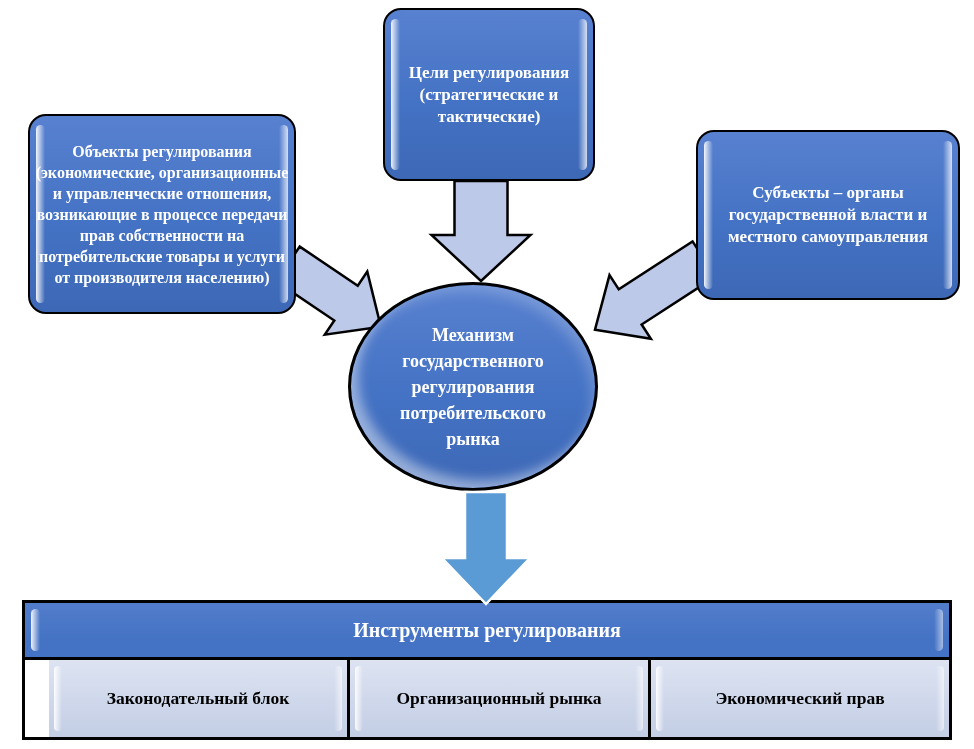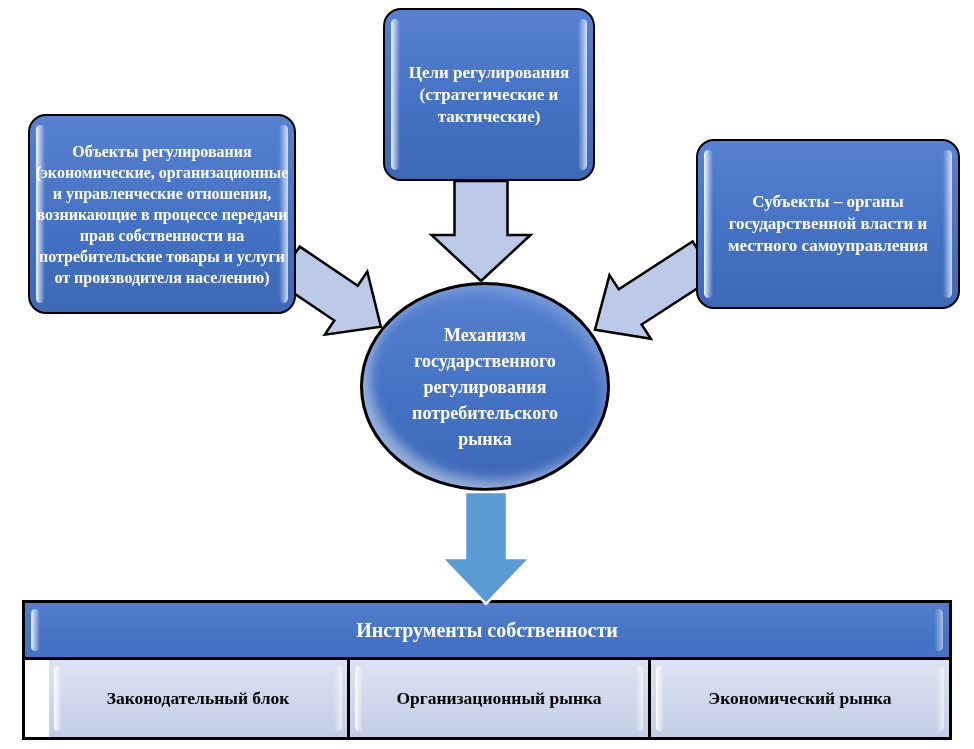--- a/index.html
+++ b/index.html
@@ -50,24 +50,24 @@
   .gloss::after {
     content: "";
     position: absolute;
     right: 6px; top: 9px; bottom: 9px; width: 9px;
     border-radius: 10px;
     background: linear-gradient(270deg, rgba(255,255,255,0.75), rgba(255,255,255,0));
   }
 
   .box-objects  { left: 28px;  top: 114px; width: 268px; height: 200px; font-size: 16px; line-height: 21px; padding: 0 4px; }
   .box-goals    { left: 383px; top: 8px;   width: 212px; height: 173px; font-size: 17px; line-height: 22px; padding: 12px 6px; }
-  .box-subjects { left: 696px; top: 139px; width: 264px; height: 170px; font-size: 17px; line-height: 22px; padding: 0 6px; }
+  .box-subjects { left: 696px; top: 130px; width: 264px; height: 170px; font-size: 17px; line-height: 22px; padding: 0 6px; }
 
   .ellipse {
-    left: 360px; top: 282px; width: 250px; height: 209px;
+    left: 348px; top: 282px; width: 250px; height: 209px;
     border-radius: 50%;
     border-width: 3px;
     font-size: 18px; line-height: 26px;
     box-shadow: inset 9px -10px 12px -2px rgba(255,255,255,0.45),
                 inset -7px 10px 14px -4px rgba(255,255,255,0.22);
   }
   .ellipse-label { width: 190px; }
 
   .bar {
     position: absolute;
@@ -135,31 +135,31 @@
   <div class="node rounded gloss box-subjects">
     <span>Субъекты – органы государственной власти и местного самоуправления</span>
   </div>
 
   <div class="node ellipse">
     <span class="ellipse-label">Механизм государственного регулирования потребительского рынка</span>
   </div>
 
   <div class="bar">
     <div class="bar-header gloss">
-      <span>Инструменты собственности</span>
+      <span>Инструменты регулирования</span>
     </div>
     <div class="bar-row">
       <div class="bar-cell gloss">
         <span>Законодательный блок</span>
       </div>
       <div class="bar-cell gloss">
         <span>Организационный рынка</span>
       </div>
       <div class="bar-cell gloss">
-        <span>Экономический рынка</span>
+        <span>Экономический прав</span>
       </div>
     </div>
   </div>
 
   <svg class="layer" width="974" height="749" viewBox="0 0 974 749">
     <polygon class="arrow-solid" transform="translate(486,492) rotate(90)" points="0,-21 66,-21 66,-44 112,0 66,44 66,21 0,21"></polygon>
   </svg>
 
 </div>
 

